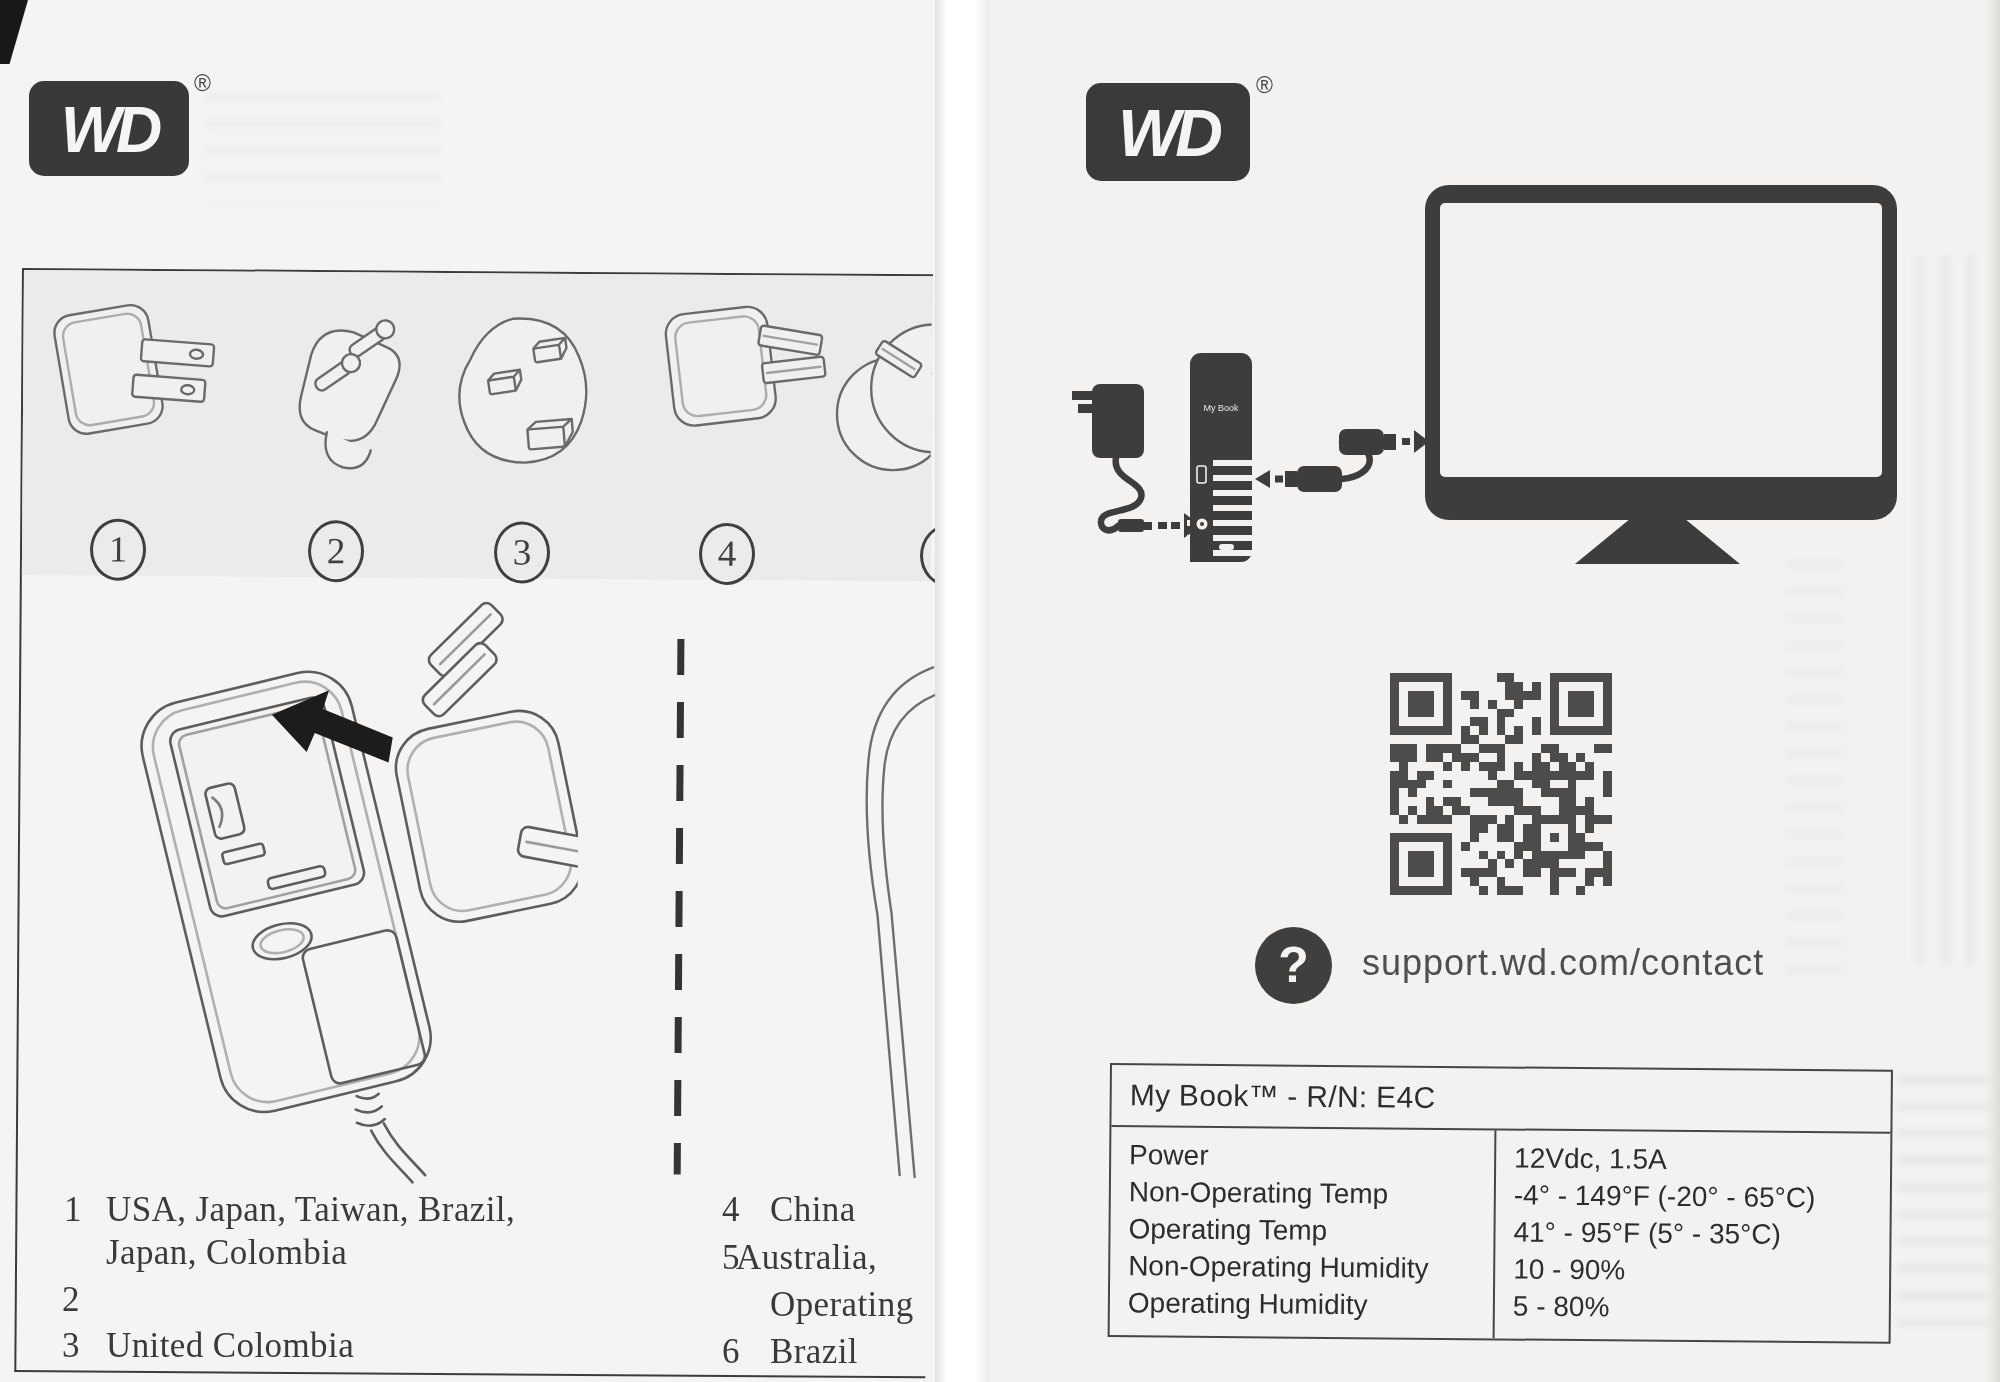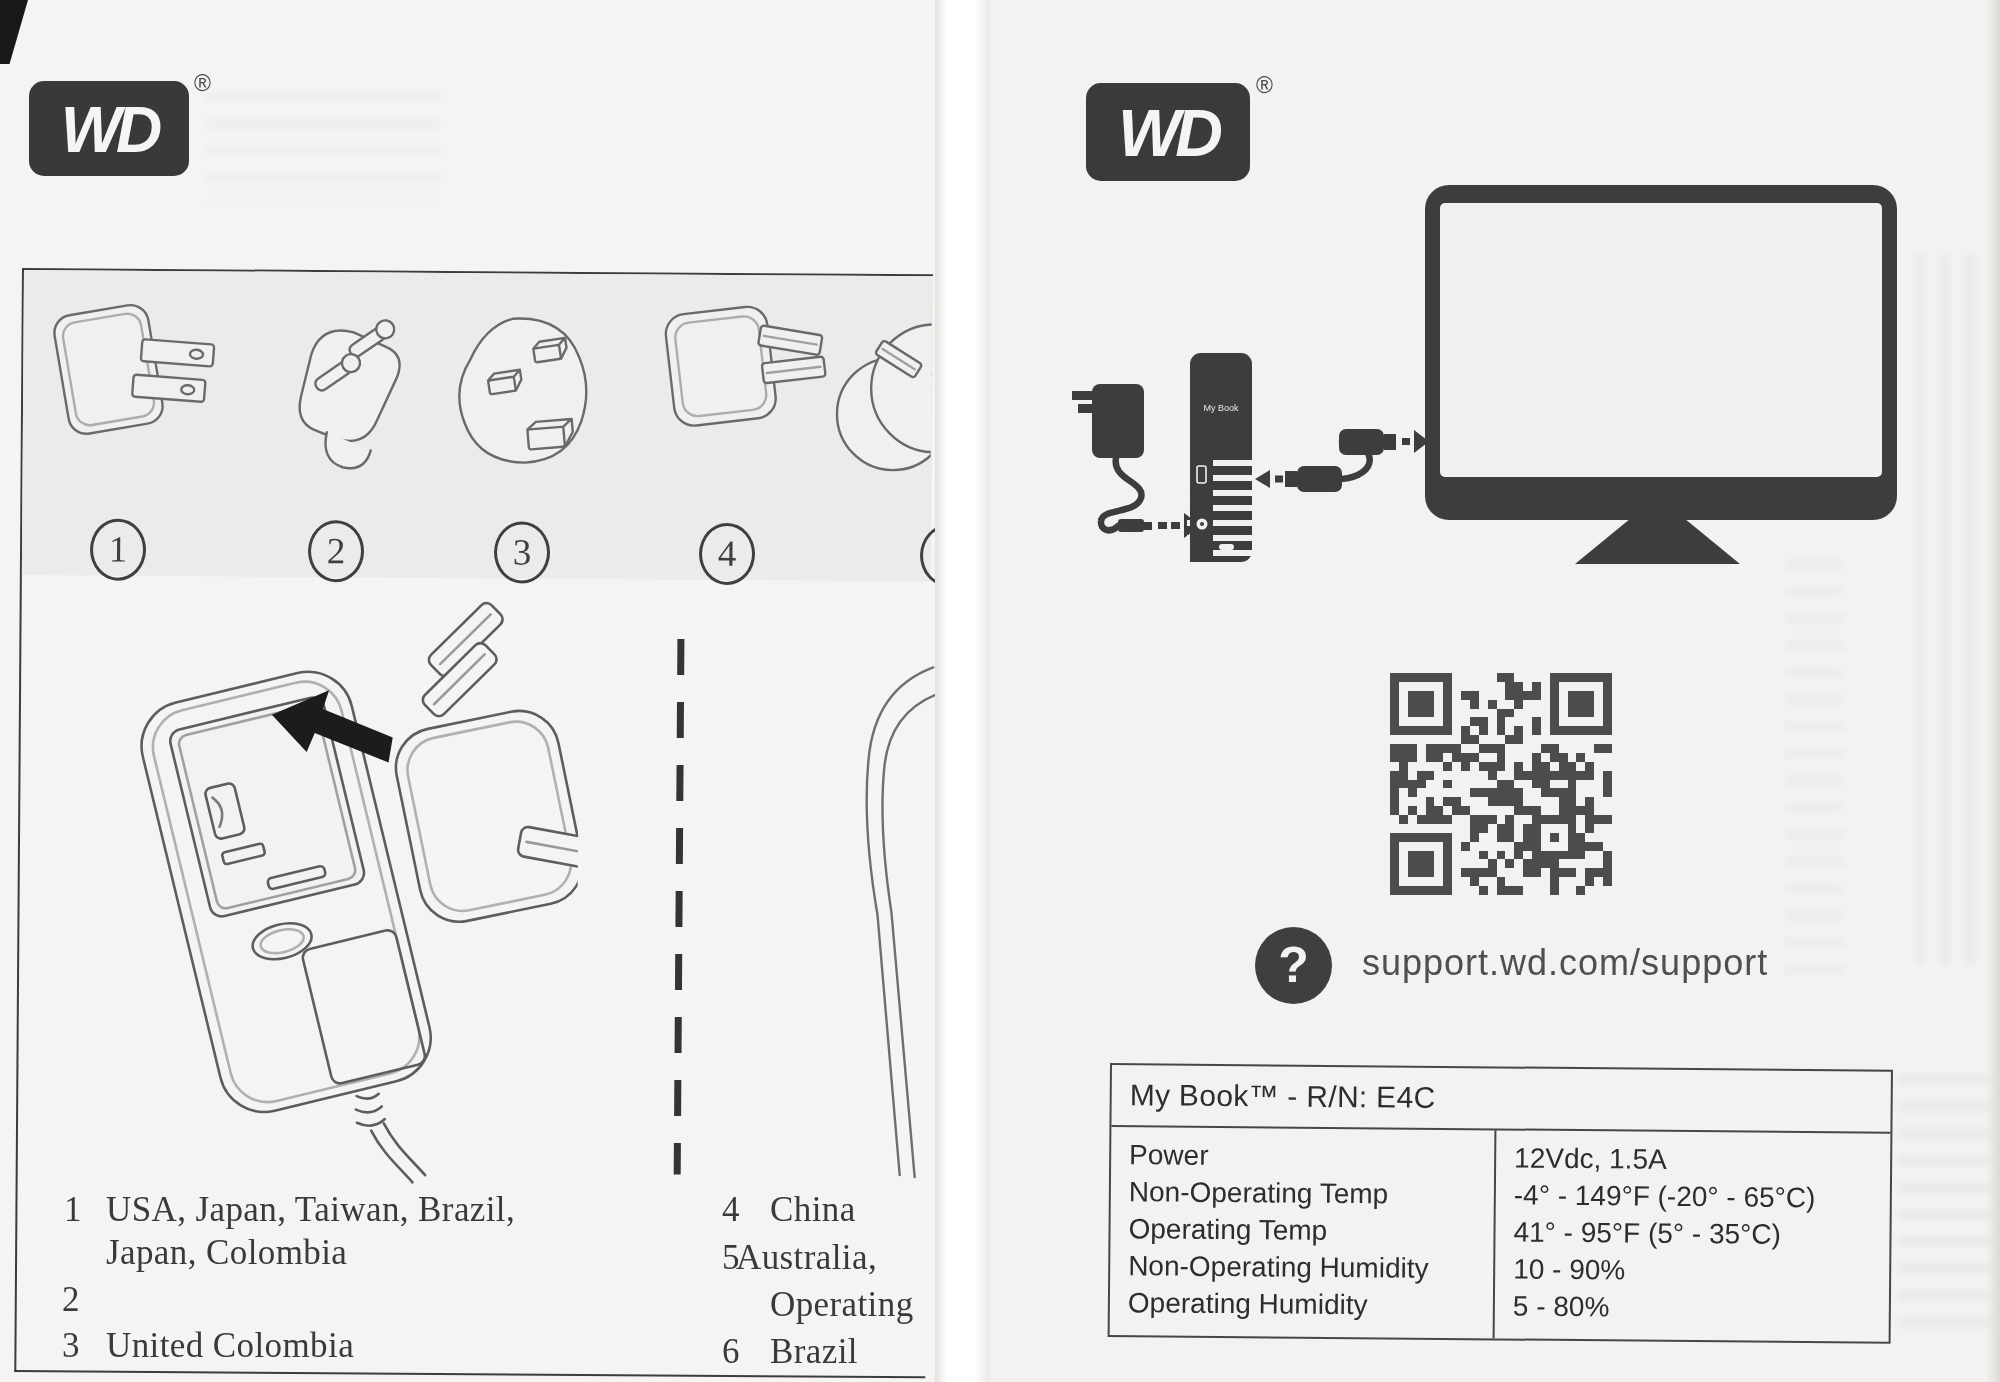--- a/index.html
+++ b/index.html
@@ -592,21 +592,21 @@
         <rect x="6" y="24" width="1" height="1" fill="#4c4c4c"></rect>
         <rect x="10" y="24" width="1" height="1" fill="#4c4c4c"></rect>
         <rect x="12" y="24" width="1" height="1" fill="#4c4c4c"></rect>
         <rect x="13" y="24" width="1" height="1" fill="#4c4c4c"></rect>
         <rect x="14" y="24" width="1" height="1" fill="#4c4c4c"></rect>
         <rect x="18" y="24" width="1" height="1" fill="#4c4c4c"></rect>
         <rect x="21" y="24" width="1" height="1" fill="#4c4c4c"></rect>
       </svg>
 
     <div class="help-circle">?</div>
-    <div class="support-url">support.wd.com/support</div>
+    <div class="support-url">support.wd.com/contact</div>
 
     <div class="spec-table">
       <div class="spec-head">My Book™ - R/N: E4C</div>
       <div class="spec-body">
         <div class="spec-col-labels">
           <div class="spec-line">Power</div>
           <div class="spec-line">Non-Operating Temp</div>
           <div class="spec-line">Operating Temp</div>
           <div class="spec-line">Non-Operating Humidity</div>
           <div class="spec-line">Operating Humidity</div>

